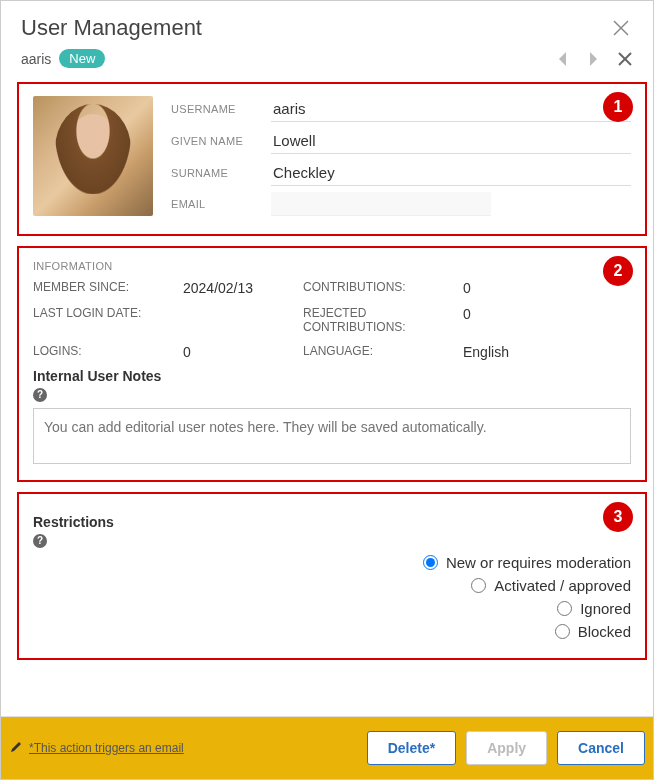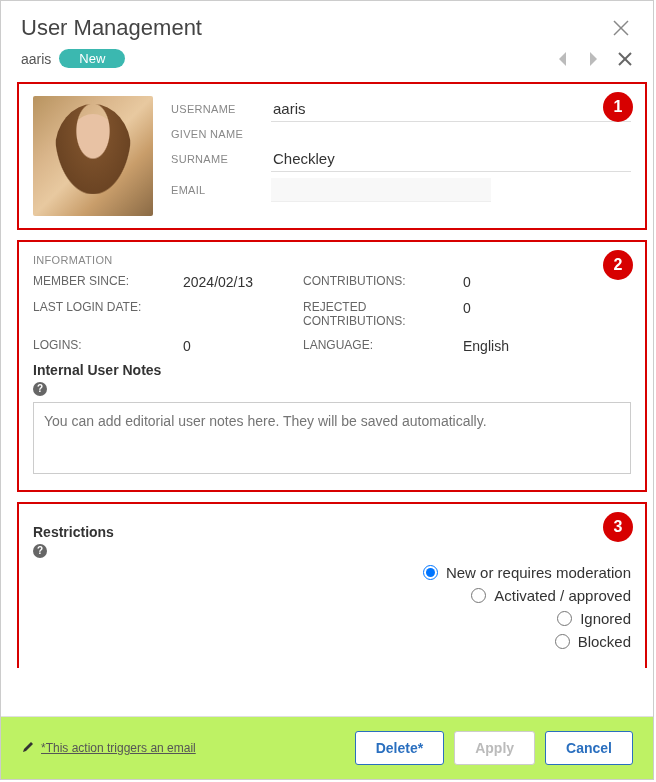--- a/index.html
+++ b/index.html
@@ -43,21 +43,21 @@
   display: flex;
   align-items: center;
   justify-content: space-between;
 }
 .subheader-left { display: flex; align-items: center; gap: 8px; }
 .username-top { font-size: 14px; color: #555; }
 .badge {
   background: #3bb8b0;
   color: #fff;
   border-radius: 12px;
-  padding: 2px 20px;
+  padding: 2px 10px;
   font-size: 13px;
 }
 .nav-arrows { display: flex; align-items: center; gap: 18px; }
 .nav-arrow svg { fill: #bbb; }
 .nav-arrow, .nav-close { cursor: pointer; display:flex; align-items:center; justify-content:center; }
 .nav-close svg { stroke: #666; stroke-width: 2; }
 .content {
   position: relative;
   padding: 0 6px 0 16px;
   height: 590px;
@@ -169,45 +169,45 @@
   margin-top: 2px;
   font-weight: bold;
 }
 .notes-area {
   width: 100%;
   border: 1px solid #ccc;
   padding: 10px;
   font-size: 14px;
   color: #999;
   margin-top: 6px;
-  height: 72px;
+  height: 56px;
   resize: none;
   font-family: inherit;
 }
 
 .radio-row {
   display: flex;
   align-items: center;
   gap: 8px;
   margin: 6px 0;
   font-size: 15px;
   color: #333;
   justify-content: flex-end;
 }
 .radio-row input[type="radio"] { width: 15px; height: 15px; }
 
 .footer {
   position: absolute;
   bottom: 0; left: 0; right: 0;
   border-top: 1px solid #e0e0e0;
-  padding: 14px 20px;
+  padding: 14px 8px;
   display: flex;
   align-items: center;
   justify-content: space-between;
-  background:#bef264;
+  background:#eab308;
 }
 .footer-left {
   display: flex;
   align-items: center;
   gap: 6px;
   font-size: 12px;
   color: #555;
 }
 .footer-left span { text-decoration: underline; }
 .pencil-icon svg { fill: #333; }
@@ -274,20 +274,21 @@
       <div class="num-badge">1</div>
       <div class="box1-inner">
         <div class="avatar"></div>
         <div class="fields">
           <div class="field-row">
             <div class="field-label">USERNAME</div>
             <div class="field-value">aaris</div>
           </div>
           <div class="field-row">
             <div class="field-label">GIVEN NAME</div>
+            <div class="field-value">Lowell</div>
           </div>
           <div class="field-row">
             <div class="field-label">SURNAME</div>
             <div class="field-value">Checkley</div>
           </div>
           <div class="field-row">
             <div class="field-label">EMAIL</div>
             <div class="field-value redacted"></div>
           </div>
         </div>

